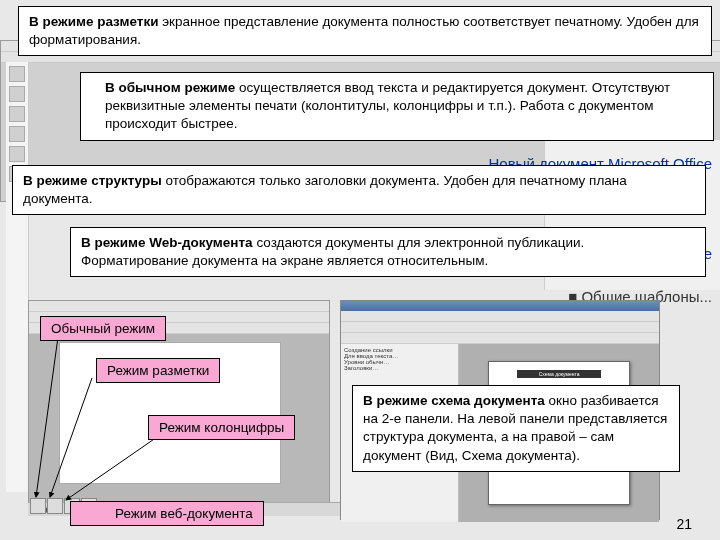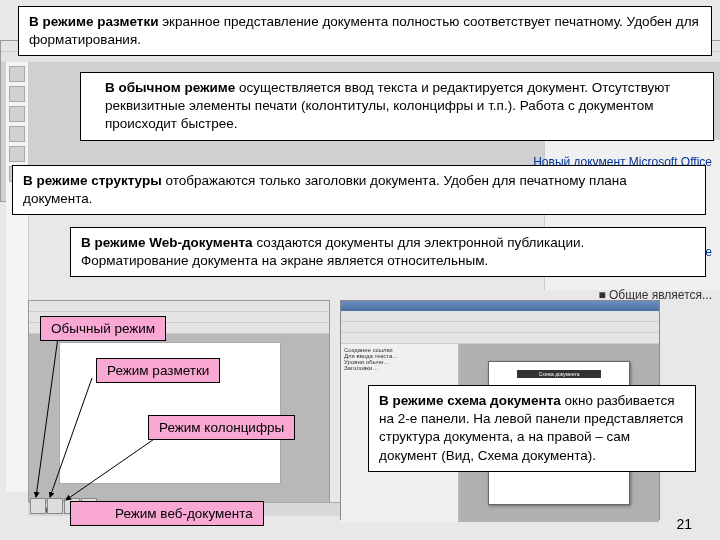--- a/index.html
+++ b/index.html
@@ -23,21 +23,21 @@
     background: white;
     border: 1px solid #aaa;
   }
   .bg-sidebar {
     position: absolute;
     background: #f0f0f0;
     border-left: 1px solid #ccc;
   }
   .task-row {
     position: absolute;
-    font-size: 12px;
+    font-size: 15px;
     color: #003399;
     white-space: nowrap;
   }
   .callout {
     position: absolute;
     background: white;
     border: 1px solid black;
     padding: 6px 10px;
     line-height: 1.35;
     font-size: 13.5px;
@@ -148,21 +148,21 @@
 </div>
 
 <div class="bg-sidebar" style="right:0; top:140px; width:175px; height:150px;"></div>
 <div class="task-row" style="right:8px; top:155px;">
   <span>Новый документ Microsoft Office</span>
 </div>
 <div class="task-row" style="right:8px; top:245px;">
   <span>овое электронное сообщение</span>
 </div>
 <div class="task-row" style="right:8px; top:288px; color:#333;">
-  ■ <span>Общие является...</span>
+  ■ <span>Общие шаблоны...</span>
 </div>
 
 <div class="bg-mock" style="left:28px; top:300px; width:300px; height:210px;">
   <div class="mock-tb"></div>
   <div class="mock-tb"></div>
   <div class="mock-tb"></div>
   <div style="background:#b8b8b8; height:calc(100% - 40px); position:relative;">
     <div class="bg-page" style="left:30px; top:8px; width:220px; height:140px;"></div>
   </div>
 </div>
@@ -219,21 +219,21 @@
 </div>
 
 <div class="callout" style="left:12px; top:165px; width:672px;">
   <b>В режиме структуры</b><span> отображаются только заголовки документа. Удобен для печатному плана документа.</span>
 </div>
 
 <div class="callout" style="left:70px; top:227px; width:614px;">
   <b>В режиме Web-документа</b><span> создаются документы для электронной публикации. Форматирование документа на экране является относительным.</span>
 </div>
 
-<div class="callout" style="left:368px; top:385px; width:306px;">
+<div class="callout" style="left:352px; top:385px; width:306px;">
   <b>В режиме схема документа</b><span> окно разбивается на 2-е панели. На левой панели представляется структура документа, а на правой – сам документ (Вид, Схема документа).</span>
 </div>
 
 <div class="small-label" style="left:40px; top:316px;">
   <span>Обычный режим</span>
 </div>
 
 <div class="small-label" style="left:59px; top:358px;margin-left:37px;">
   <span>Режим разметки</span>
 </div>

